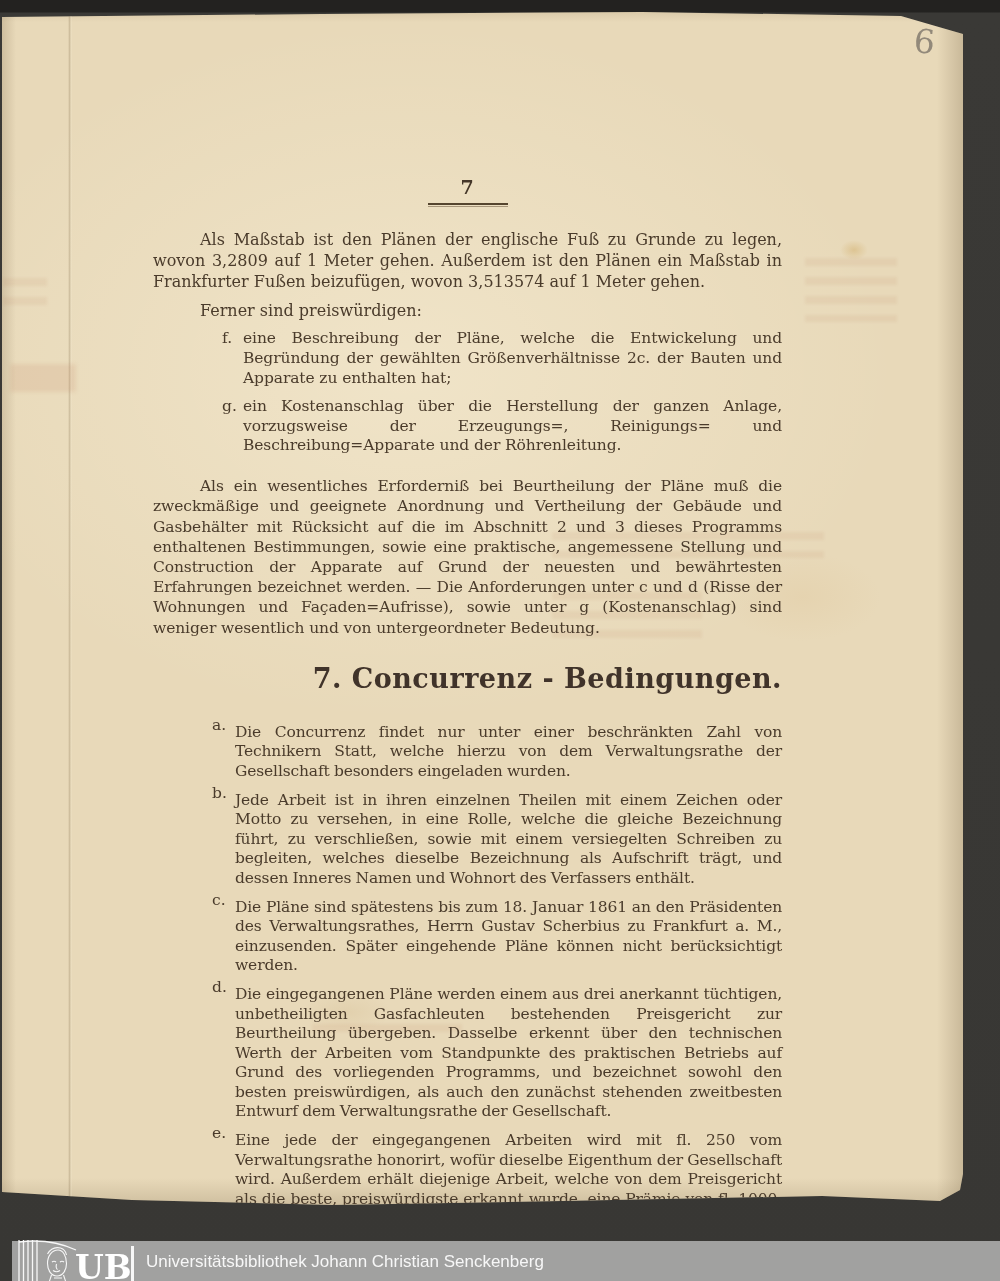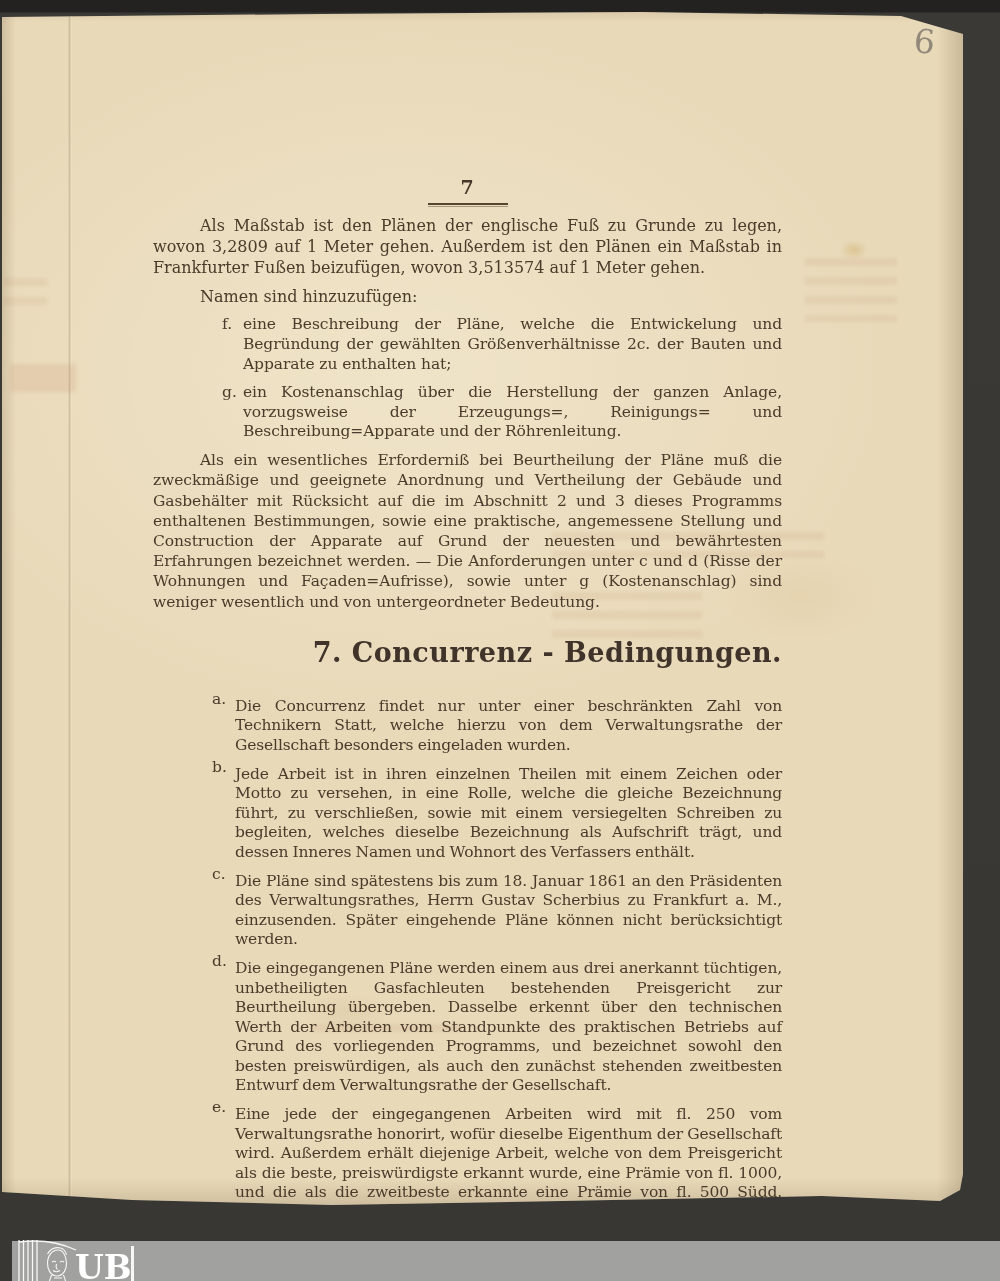--- a/index.html
+++ b/index.html
@@ -25,26 +25,26 @@
   .ghost{position:absolute;pointer-events:none;filter:blur(1.6px);opacity:.6;
          background:repeating-linear-gradient(180deg,rgba(172,106,72,.15) 0 8px,rgba(172,106,72,0) 8px 19px);}
   .ghost.strong{background:rgba(191,122,88,.26);filter:blur(2px);}
   
   .column{position:absolute;left:151px;top:164px;width:629px;}
   .pagenum{text-align:center;font-size:19px;font-weight:bold;letter-spacing:1px;color:#453729;}
   .pagenum-rule{width:80px;height:5px;margin:5px auto 0;
       background:linear-gradient(180deg,#55452f 0,#55452f 2px,rgba(0,0,0,0) 2px,rgba(0,0,0,0) 3px,#a8977c 3px,#a8977c 4px,rgba(0,0,0,0) 4px);}
   .para{font-size:16px;line-height:20.8px;text-align:justify;margin:0;}
   .indent{text-indent:47px;}
-  .p1{margin-top:8px;}
+  .p1{margin-top:22px;}
   .lead{margin:9px 0 0;padding-left:47px;font-size:16px;line-height:20px;}
   .hang{display:grid;grid-template-columns:21px 1fr;margin-top:8px;padding-left:69px;
         font-size:15.5px;line-height:19.8px;}
   .hang .txt{text-align:justify;letter-spacing:-0.1px;}
-  .p3{margin-top:8px;line-height:20.2px;font-size:15.5px;letter-spacing:-0.1px;}
+  .p3{margin-top:20px;line-height:20.2px;font-size:15.5px;letter-spacing:-0.1px;}
   .heading{margin:25px 0 22px;text-align:right;font-size:27px;font-weight:bold;
            letter-spacing:.5px;color:#40332a;}
   .cond{display:grid;grid-template-columns:23px 1fr;padding-left:59px;margin-top:2px;
         font-size:15.5px;line-height:19.6px;}
   .cond .txt{text-align:justify;letter-spacing:-0.15px;word-spacing:-0.5px;margin-top:7px;}
   .marker{color:#4a3b2b;}
   
   .pencil{position:absolute;left:914px;top:22px;font-size:33px;color:#92897a;
           font-family:"DejaVu Serif",serif;transform:rotate(5deg);font-weight:normal;}
   
@@ -71,21 +71,21 @@
     <div class="ghost" style="left:550px;top:520px;width:272px;height:26px;"></div>
     <div class="ghost" style="left:550px;top:580px;width:150px;height:50px;"></div>
     <div class="ghost" style="left:310px;top:1012px;width:150px;height:14px;"></div>
 
     <div class="column">
       <div class="pagenum">7</div>
       <div class="pagenum-rule"></div>
 
       <p class="para indent p1">Als Maßstab ist den Plänen der englische Fuß zu Grunde zu legen, wovon 3,2809 auf 1 Meter gehen.  Außerdem ist den Plänen ein Maßstab in Frankfurter Fußen beizufügen, wovon 3,513574 auf 1 Meter gehen.</p>
 
-      <p class="lead">Namen sind hinzuzufügen:</p>
+      <p class="lead">Ferner sind preiswürdigen:</p>
 
       <div class="hang">
         <span class="marker">f.</span>
         <span class="txt">eine Beschreibung der Pläne, welche die Entwickelung und Begründung der gewählten Größenverhältnisse 2c. der Bauten und Apparate zu enthalten hat;</span>
       </div>
       <div class="hang">
         <span class="marker">g.</span>
         <span class="txt">ein Kostenanschlag über die Herstellung der ganzen Anlage, vorzugsweise der Erzeugungs=, Reinigungs= und Beschreibung=Apparate und der Röhrenleitung.</span>
       </div>
 
@@ -133,16 +133,17 @@
         <path d="M33.5,17 q4.5,-8 13,-6 q5,1.5 6,7"></path>
         <path d="M38,25 q2,-1.5 4,0 M46,25 q2,-1.5 4,0"></path>
         <path d="M42.5,27 q-1,4 1,5.5"></path>
         <path d="M39,33.5 q3.5,2.5 7,0"></path>
         <path d="M37.5,38 l-3,9 M49.5,38 l3,9 M40,41 l8,0"></path>
       </g>
       <text x="61" y="42" font-family="DejaVu Serif, serif" font-size="33" font-weight="bold" fill="#ffffff">UB</text>
       <rect x="117" y="9" width="3" height="36" fill="#f7f7f7"></rect>
     </svg>
     <div class="footer-text">
+      <div>Universitätsbibliothek Johann Christian Senckenberg</div>
     </div>
   </div>
 
 </div>
 
 </body></html>

